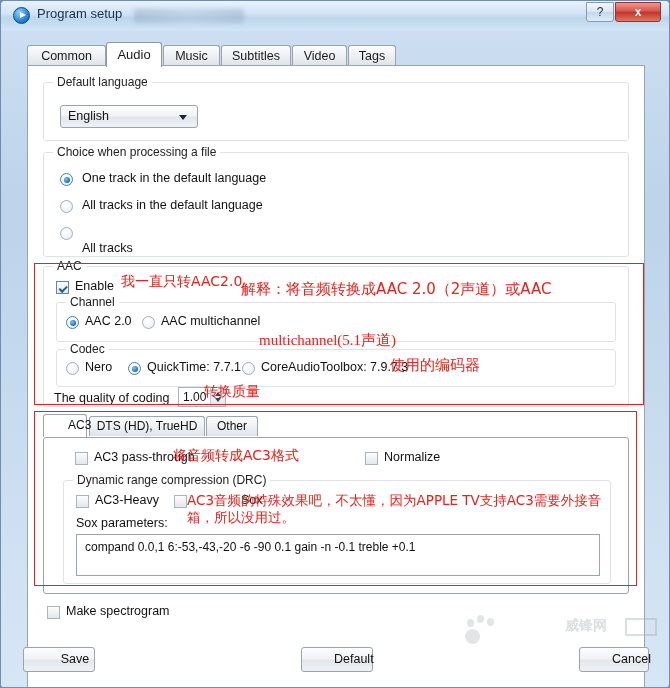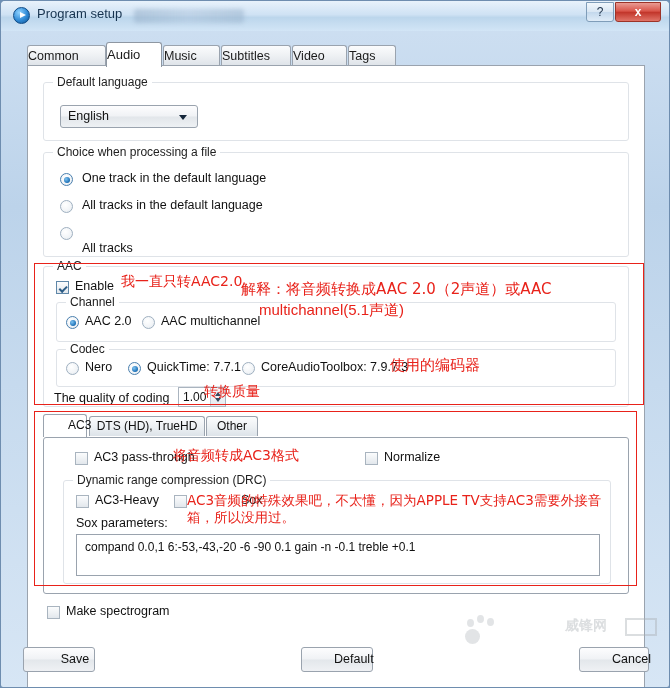--- a/index.html
+++ b/index.html
@@ -62,21 +62,21 @@
   }
   
   #tabstrip{
     position:absolute;left:26px;top:41px;width:618px;height:24px;
   }
   .tab{
     position:absolute;top:3px;height:21px;box-sizing:border-box;
     background:linear-gradient(to bottom,#fbfcfd,#eceff2 55%,#dde2e8);
     border:1px solid #9aa3ae;border-bottom:none;
     border-radius:3px 3px 0 0;
-    font-size:12.5px;color:#1a1a1a;line-height:20px;
+    font-size:12.5px;color:#1a1a1a;line-height:20px;text-align:center;
     white-space:nowrap;
   }
   .tab.active{
     top:0;height:25px;line-height:23px;
     background:#ffffff;
     border-color:#8e97a2;
     z-index:4;
     font-size:13px;
   }
   
@@ -128,21 +128,21 @@
     content:"";position:absolute;left:2px;top:4px;width:6px;height:2.5px;
     border-left:2px solid #2c5c86;border-bottom:2px solid #2c5c86;
     transform:rotate(-45deg);
   }
   .lbl{position:absolute;font-size:12.5px;color:#111;white-space:nowrap;}
   
   .ann{
     position:absolute;color:#e8221a;white-space:nowrap;
     font-family:"DejaVu Sans","Liberation Sans",sans-serif;
   }
-  .ann.mono{font-family:Liberation Sans, sans-serif;}
+  .ann.mono{font-family:Liberation Serif, serif;margin-top:30px;}
   .redbox{
     position:absolute;border:1.5px solid #e8221a;box-sizing:border-box;
     pointer-events:none;
   }
   
   #spin{
     position:absolute;box-sizing:border-box;
     border:1px solid #aab4bf;background:#fff;
     width:48px;height:20px;
   }

